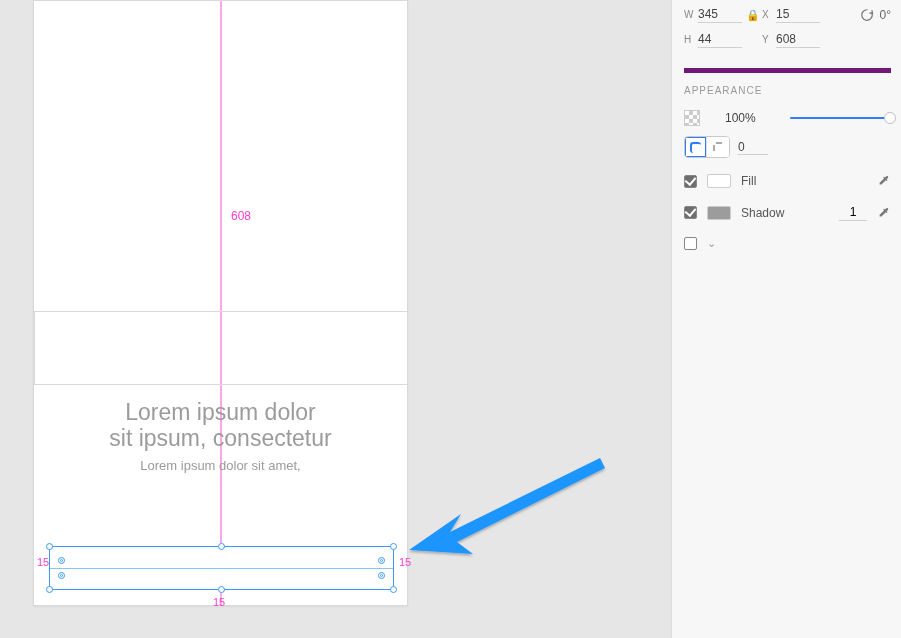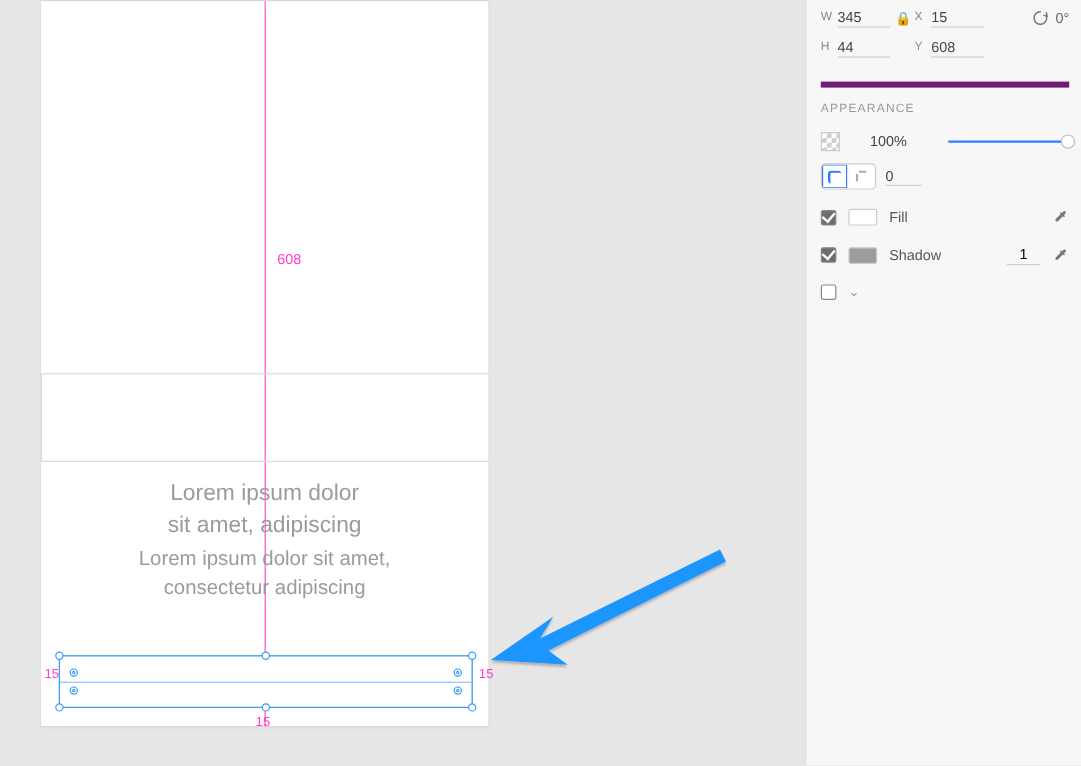--- a/index.html
+++ b/index.html
@@ -76,27 +76,27 @@
 
   
   .lorem {
     position: absolute;
     left: 0; top: 398px;
     width: 100%;
     text-align: center;
     color: #9b9b9b;
   }
   .lorem .big {
-    font-size: 19px;
+    font-size: 23px;
     line-height: 26px;
     font-weight: 400;
   }
   .lorem .small {
     margin-top: 6px;
-    font-size: 17px;
+    font-size: 13px;
     line-height: 18px;
   }
 
   
   .selected-layer {
     position: absolute;
     left: 15px;
     bottom: 15px;
     width: 345px;
     height: 44px;
@@ -268,23 +268,22 @@
     <div class="v-guide"></div>
 
     <span class="dist-608">608</span>
 
     <div class="list-row">
       <div class="cell-right"></div>
     </div>
 
     <div class="lorem">
       <div class="big">Lorem ipsum dolor</div>
-      <div class="big">sit amet, adipiscing</div>
+      <div class="big">sit ipsum, consectetur</div>
       <div class="small">Lorem ipsum dolor sit amet,</div>
-      <div class="small">consectetur adipiscing</div>
     </div>
 
     <div class="selected-layer"></div>
 
     <div class="selection">
       <div class="mid-h"></div>
       <div class="handle h-tl"></div>
       <div class="handle h-tm"></div>
       <div class="handle h-tr"></div>
       <div class="handle h-bl"></div>

